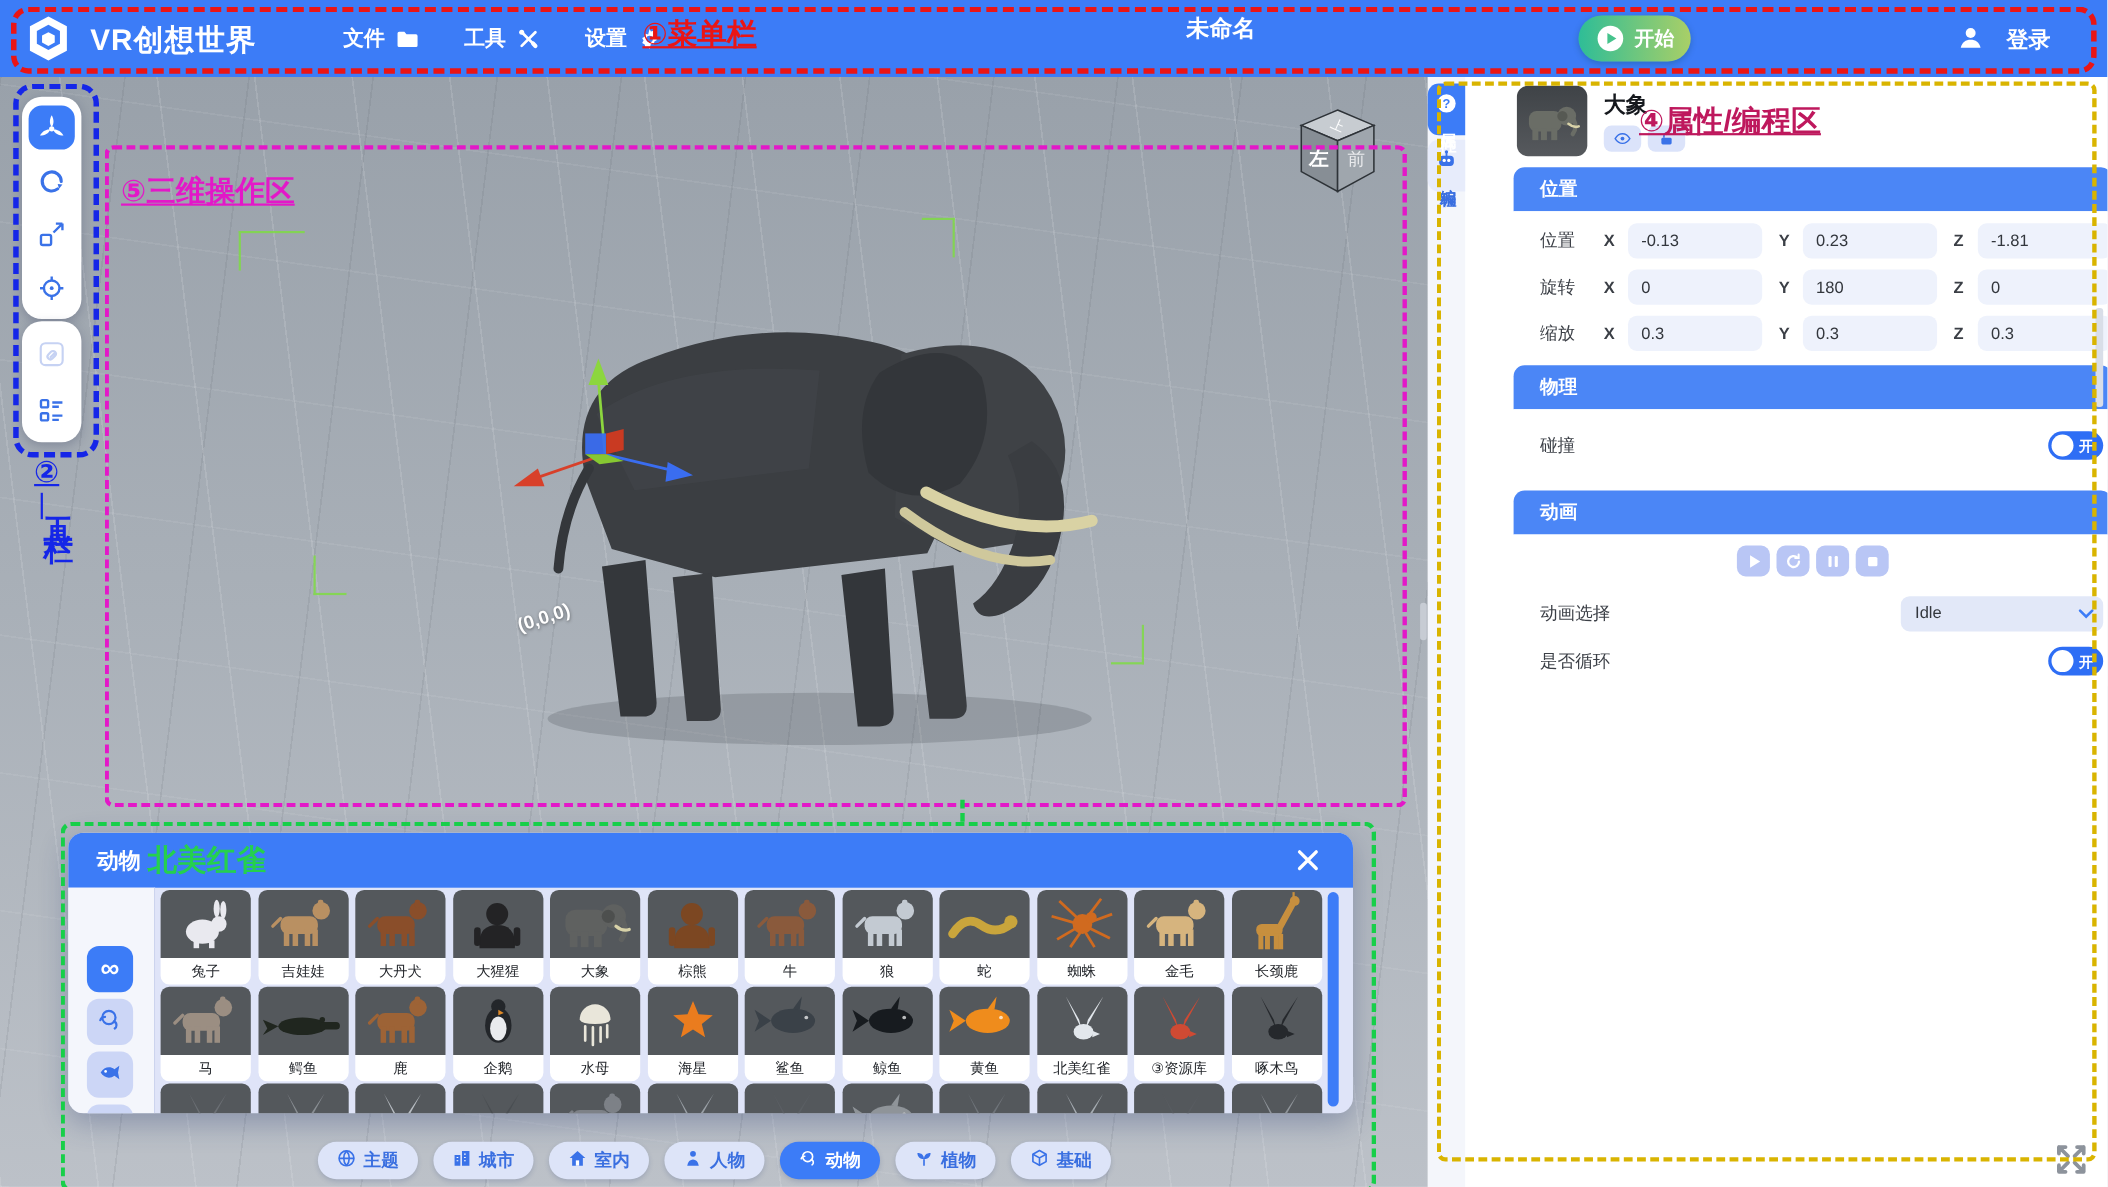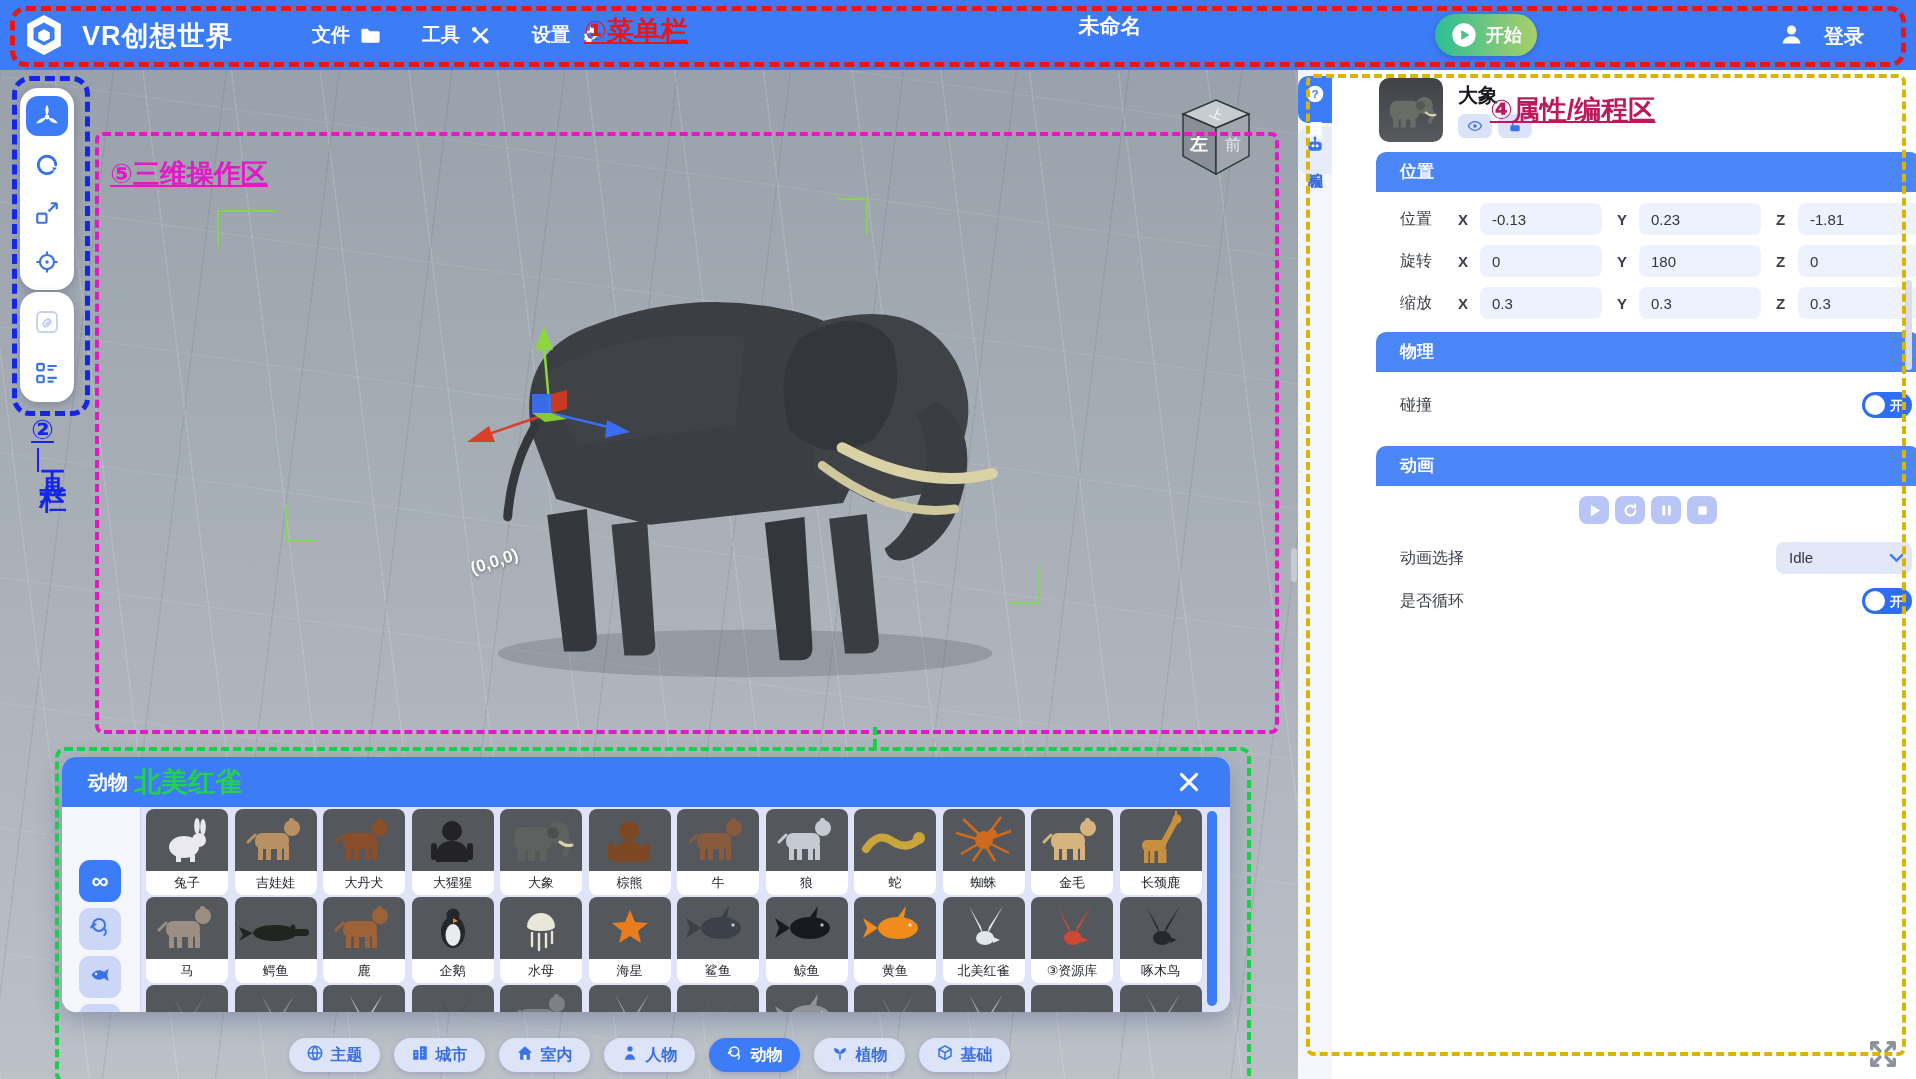--- a/index.html
+++ b/index.html
@@ -120,21 +120,21 @@
   .tinput{width:122px;height:32px;background:#eef2fc;border:none;border-radius:8px;font-size:15px;
           color:#33373d;padding:0 12px;box-sizing:border-box;font-family:inherit;}
   .prow{position:absolute;left:0;right:0;display:flex;align-items:center;}
   .plabel{margin-left:24px;font-size:16px;color:#3b3f46;}
   .toggle{position:absolute;right:8px;width:50px;height:26px;border-radius:13px;background:#2e6ef5;cursor:pointer;}
   .knob{position:absolute;left:3px;top:3px;width:20px;height:20px;border-radius:50%;background:#fff;}
   .toggle-text{position:absolute;right:9px;top:5px;color:#fff;font-size:13px;font-weight:bold;}
   .playback{position:absolute;left:0;right:0;top:10px;display:flex;justify-content:center;gap:6px;}
   .pb-btn{width:30px;height:28px;border-radius:8px;background:#b9c6f5;display:flex;align-items:center;justify-content:center;cursor:pointer;}
   .pb-btn svg{width:17px;height:17px;}
-  .dropdown{position:absolute;right:8px;top:0;width:136px;height:32px;background:#e2e8f8;border-radius:8px;cursor:pointer;}
+  .dropdown{position:absolute;right:8px;top:0;width:184px;height:32px;background:#e2e8f8;border-radius:8px;cursor:pointer;}
   .dd-value{position:absolute;left:13px;top:7px;font-size:15px;color:#33373d;}
   .dd-chev{position:absolute;right:6px;top:6px;}
   .dd-chev svg{width:19px;height:19px;}
   .rpanel-scroll{position:absolute;right:4px;top:210px;width:7px;height:90px;background:#d9dee8;border-radius:3px;}
   .expand-icon{position:absolute;left:1864px;top:1036px;width:40px;height:36px;z-index:12;cursor:pointer;}
   .expand-icon svg{width:38px;height:36px;}
 
   
   .annot{position:absolute;pointer-events:none;z-index:50;text-decoration:underline;}
   .box-red{left:10px;top:6px;width:1886px;height:51px;border:5px dashed #ea1515;border-radius:16px;}

